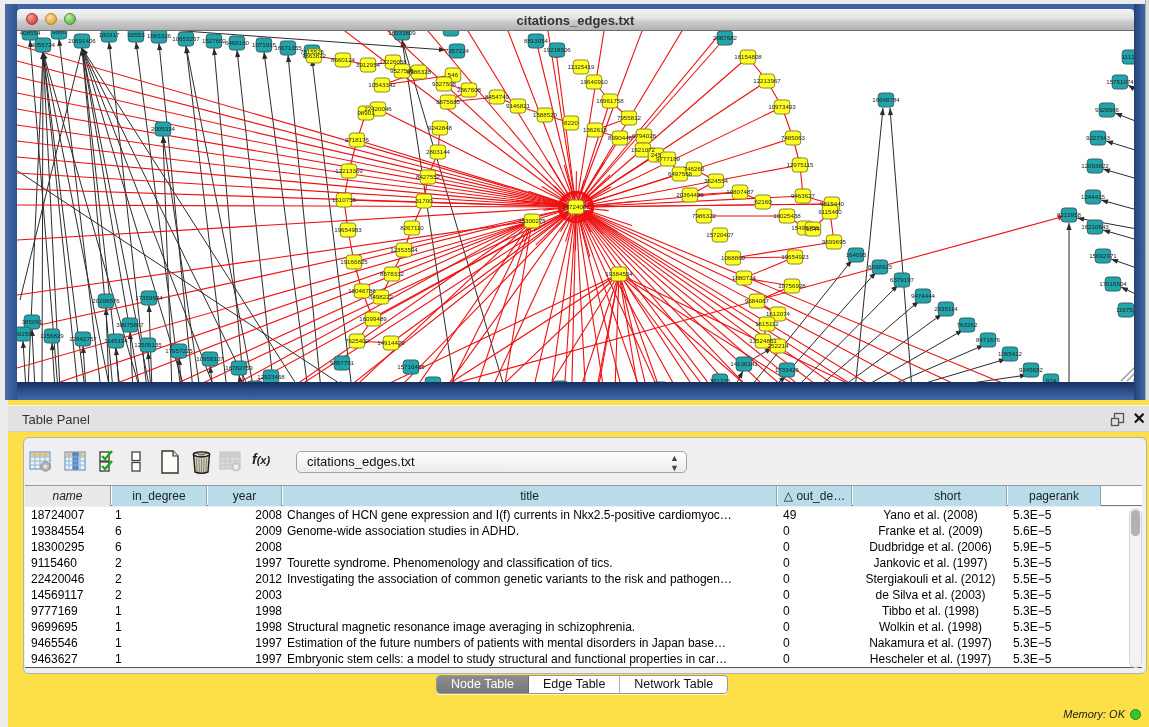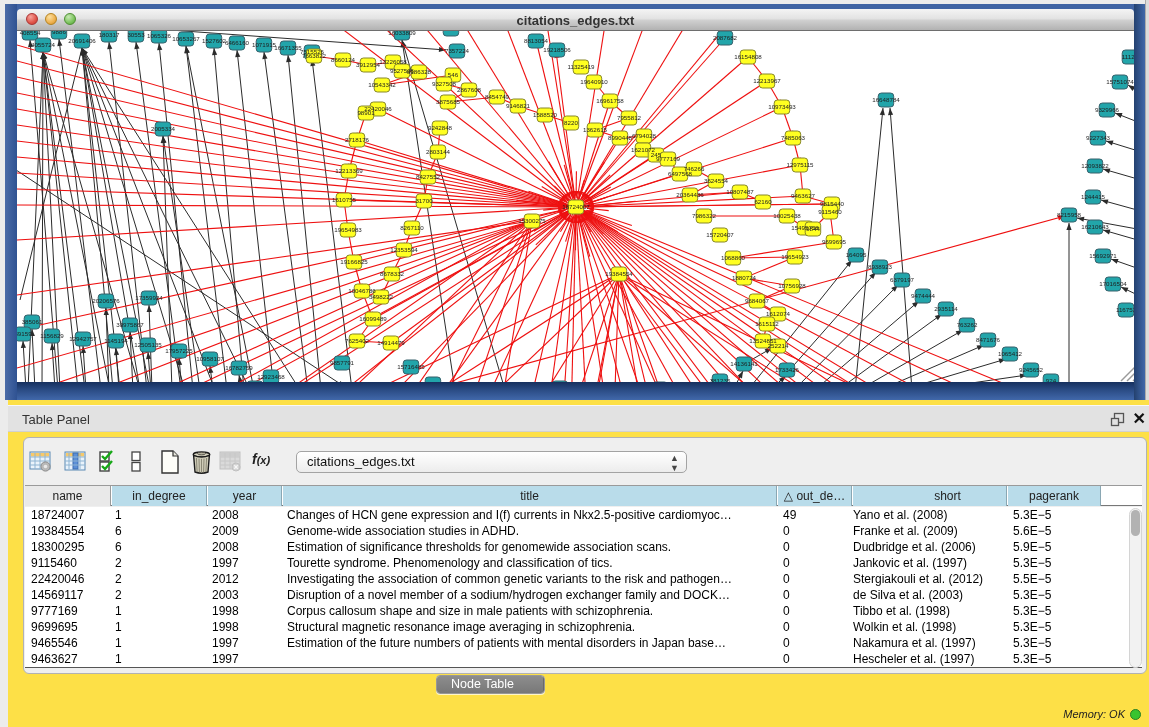--- a/index.html
+++ b/index.html
@@ -36,29 +36,29 @@
 #combo { position:absolute; left:272px; top:13px; width:391px; height:22px; border:1px solid #a3a3a3; border-radius:5px;
   background:linear-gradient(180deg,#ffffff,#ececec); font-size:13px; color:#111; line-height:20px; padding-left:10px; }
 #combo .arr { position:absolute; right:7px; top:1px; font-size:9px; color:#444; line-height:10px; }
 #thead { position:absolute; left:1px; top:47px; width:1117px; height:21px; border-top:1px solid #9a9a9a; border-bottom:1px solid #777; background:#fff; }
 .hc { position:absolute; top:0; height:20px; background:#b9dcea; border-right:1px solid #8aa7b3; text-align:center; font-size:12px; color:#222; line-height:20px; }
 #tbody { position:absolute; left:1px; top:69px; width:1117px; height:161px; background:#fff; overflow:hidden; border-bottom:1px solid #555; }
 .tr { position:relative; width:100%; height:16px; font-size:12px; color:#000; white-space:nowrap; }
 .tr div { position:absolute; top:1px; overflow:hidden; }
 .c0 { left:6px; width:80px; }
 .c1 { left:90px; width:92px; }
-.c2 { left:187px; width:70px; }
+.c2 { left:187px; width:70px;text-align:right; }
 .c3 { left:262px; width:490px; }
 .c4 { left:758px; width:70px; }
-.c5 { left:828px; width:155px; }
+.c5 { left:828px; width:155px; text-align:center; }
 .c6 { left:988px; width:90px; }
 #vscroll { position:absolute; right:4px; top:70px; width:13px; height:160px; background:#f2f2f2; border:1px solid #d4d4d4; border-radius:7px; }
 #vthumb { position:absolute; left:1px; top:1px; width:9px; height:26px; background:#b2b2b2; border-radius:5px; }
 
-#tabs { position:absolute; left:428px; top:275px; height:19px; border:1px solid #979797; border-radius:4px; background:#fff; display:flex; overflow:hidden; box-shadow:0 1px 0 rgba(255,255,255,.7);flex-direction:column; }
+#tabs { position:absolute; left:428px; top:275px; height:19px; border:1px solid #979797; border-radius:4px; background:#fff; display:flex; overflow:hidden; box-shadow:0 1px 0 rgba(255,255,255,.7); }
 #tabs div { height:100%; line-height:17px; font-size:12.5px; color:#111; padding:0 14px; border-right:1px solid #b5b5b5; }
 #tabs div.sel { background:linear-gradient(180deg,#8d8d8d,#787878); color:#fff; border-right:1px solid #6a6a6a; }
 #tabs div:last-child { border-right:none; }
 #memory { position:absolute; right:12px; top:308px; font-size:11px; color:#222;font-style:italic; }
 #memory .dot { display:inline-block; width:11px; height:11px; border-radius:50%; background:#38c42f; border:1px solid #2a7d22; vertical-align:-2px; margin-left:5px; }
 </style></head>
 <body>
 <div id="root">
   <div id="netframe">
     <div class="leftband"></div>
@@ -910,21 +910,21 @@
                 <line x1="11" y1="3" x2="11" y2="19"></line>
                 <line x1="16" y1="3" x2="16" y2="19"></line>
               </g>
               <circle cx="17" cy="17" r="4" fill="#bdbdbd" stroke="#999"></circle>
               <path d="M15.3 15.3 L18.7 18.7 M18.7 15.3 L15.3 18.7" stroke="#fff" stroke-width="1.3"></path>
             </svg></span>
         <span class="ic" style="left:228px;top:13px;font-size:14px;font-style:italic;font-weight:bold;color:#222">f<span style="font-size:11px">(x)</span></span>
         <div id="combo">citations_edges.txt<span class="arr">▲<br>▼</span></div>
       </div>
       <div id="thead">
-        <div class="hc" style="left:0;width:86px;background:#e9e9e9;border-right:1px solid #9a9a9a;">name</div>
+        <div class="hc" style="left:0;width:86px;background:#e9e9e9;border-right:1px solid #9a9a9a;font-style:italic;">name</div>
         <div class="hc" style="left:87px;width:95px;">in_degree</div>
         <div class="hc" style="left:183px;width:74px;">year</div>
         <div class="hc" style="left:258px;width:494px;">title</div>
         <div class="hc" style="left:753px;width:74px;">△ out_de…</div>
         <div class="hc" style="left:828px;width:154px;padding-left:36px;">short</div>
         <div class="hc" style="left:983px;width:93px;">pagerank</div>
       </div>
       <div id="tbody">
           <div class="tr">
             <div class="c0">18724007</div>
@@ -941,21 +941,20 @@
             <div class="c2">2009</div>
             <div class="c3">Genome‑wide association studies in ADHD.</div>
             <div class="c4">0</div>
             <div class="c5">Franke et al. (2009)</div>
             <div class="c6">5.6E−5</div>
           </div>
           <div class="tr">
             <div class="c0">18300295</div>
             <div class="c1">6</div>
             <div class="c2">2008</div>
-            <div class="c3">Estimation of significance thresholds for genomewide association scans.</div>
             <div class="c4">0</div>
             <div class="c5">Dudbridge et al. (2006)</div>
             <div class="c6">5.9E−5</div>
           </div>
           <div class="tr">
             <div class="c0">9115460</div>
             <div class="c1">2</div>
             <div class="c2">1997</div>
             <div class="c3">Tourette syndrome. Phenomenology and classification of tics.</div>
             <div class="c4">0</div>
@@ -968,30 +967,28 @@
             <div class="c2">2012</div>
             <div class="c3">Investigating the association of common genetic variants to the risk and pathogen…</div>
             <div class="c4">0</div>
             <div class="c5">Stergiakouli et al. (2012)</div>
             <div class="c6">5.5E−5</div>
           </div>
           <div class="tr">
             <div class="c0">14569117</div>
             <div class="c1">2</div>
             <div class="c2">2003</div>
-            <div class="c3">Disruption of a novel member of a sodium/hydrogen exchanger family and DOCK…</div>
             <div class="c4">0</div>
             <div class="c5">de Silva et al. (2003)</div>
             <div class="c6">5.3E−5</div>
           </div>
           <div class="tr">
             <div class="c0">9777169</div>
             <div class="c1">1</div>
             <div class="c2">1998</div>
-            <div class="c3">Corpus callosum shape and size in male patients with schizophrenia.</div>
             <div class="c4">0</div>
             <div class="c5">Tibbo et al. (1998)</div>
             <div class="c6">5.3E−5</div>
           </div>
           <div class="tr">
             <div class="c0">9699695</div>
             <div class="c1">1</div>
             <div class="c2">1998</div>
             <div class="c3">Structural magnetic resonance image averaging in schizophrenia.</div>
             <div class="c4">0</div>
@@ -1004,20 +1001,21 @@
             <div class="c2">1997</div>
             <div class="c3">Estimation of the future numbers of patients with mental disorders in Japan base…</div>
             <div class="c4">0</div>
             <div class="c5">Nakamura et al. (1997)</div>
             <div class="c6">5.3E−5</div>
           </div>
           <div class="tr">
             <div class="c0">9463627</div>
             <div class="c1">1</div>
             <div class="c2">1997</div>
+            <div class="c3">Embryonic stem cells: a model to study structural and functional properties in car…</div>
             <div class="c4">0</div>
             <div class="c5">Hescheler et al. (1997)</div>
             <div class="c6">5.3E−5</div>
           </div>
         </div>
       <div id="vscroll">
           <div id="vthumb"></div>
         </div>
     </div>
     <div id="tabs">

